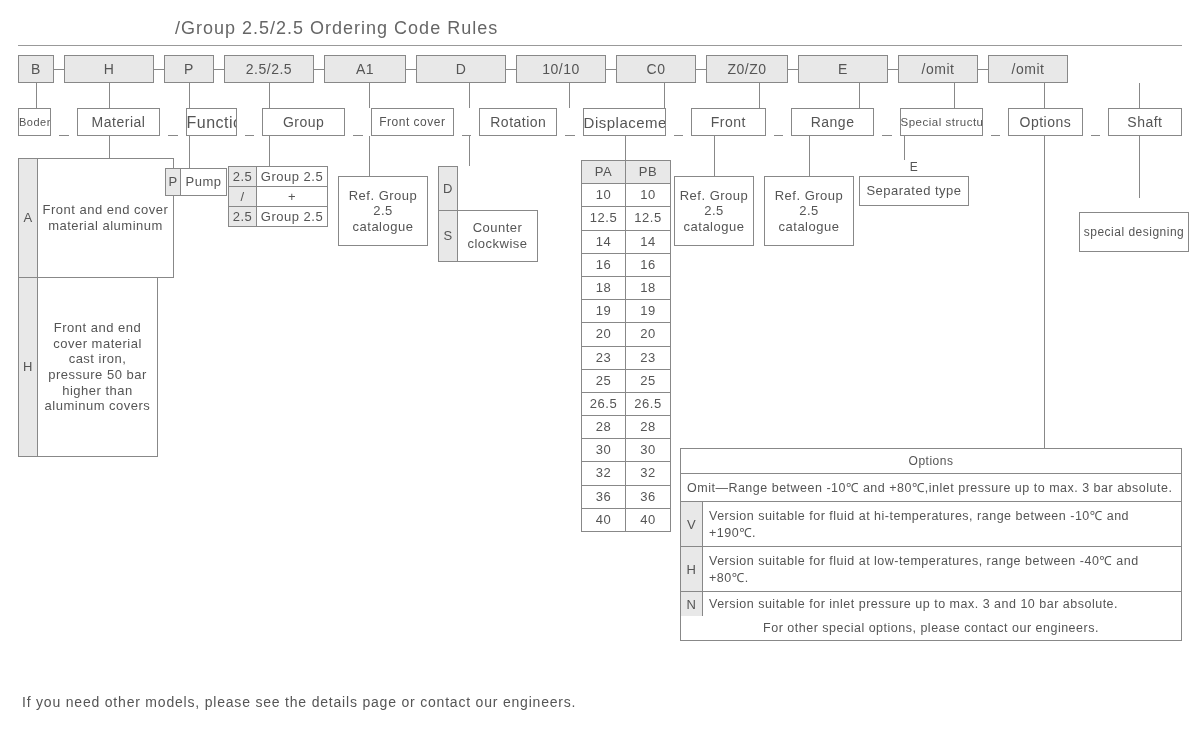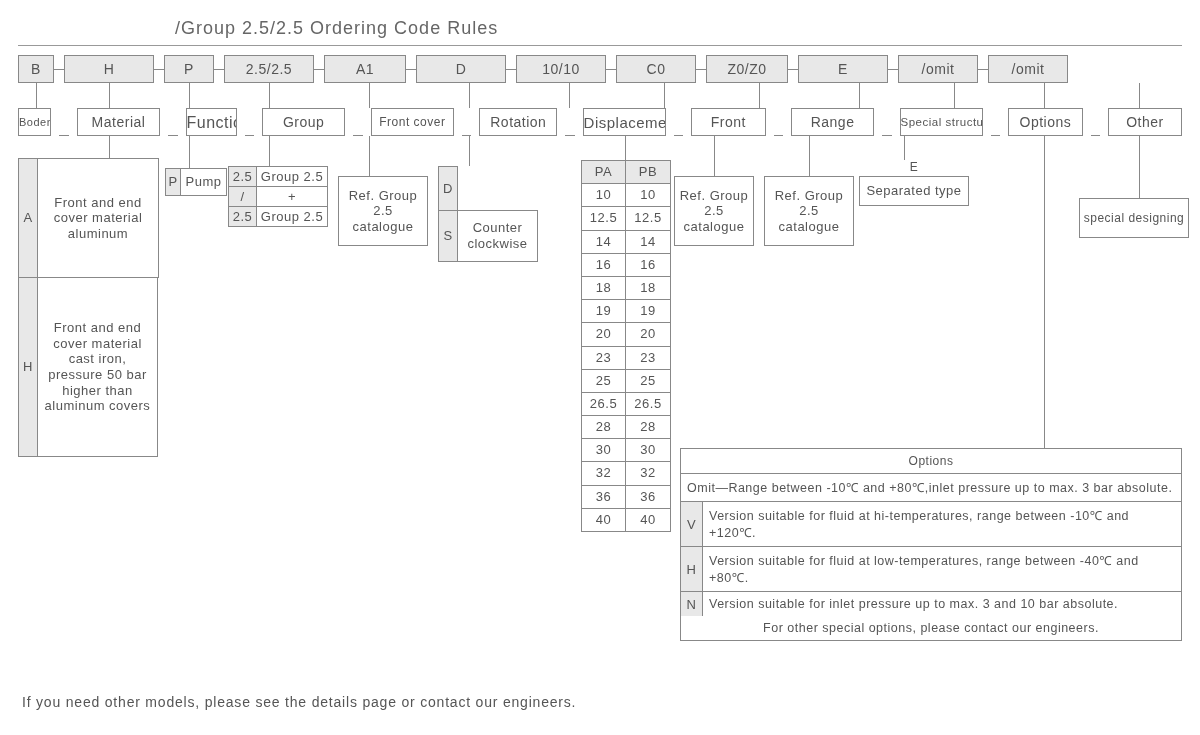--- a/index.html
+++ b/index.html
@@ -198,21 +198,21 @@
   <div class="cell" style="width:90px;font-size:15px">Displacement</div>
   <div class="connector" style="width:10px"></div>
   <div class="cell" style="width:80px">Front</div>
   <div class="connector" style="width:10px"></div>
   <div class="cell" style="width:90px">Range</div>
   <div class="connector" style="width:10px"></div>
   <div class="cell" style="width:90px;font-size:11.5px">Special structure</div>
   <div class="connector" style="width:10px"></div>
   <div class="cell" style="width:80px">Options</div>
   <div class="connector" style="width:10px"></div>
-  <div class="cell" style="width:80px">Other</div>
+  <div class="cell" style="width:80px">Shaft</div>
 </div>
 
 <div class="vconnector" style="left:36px;top:83px;height:25px"></div>
 <div class="vconnector" style="left:109px;top:83px;height:25px"></div>
 <div class="vconnector" style="left:189px;top:83px;height:25px"></div>
 <div class="vconnector" style="left:269px;top:83px;height:25px"></div>
 <div class="vconnector" style="left:369px;top:83px;height:25px"></div>
 <div class="vconnector" style="left:469px;top:83px;height:25px"></div>
 <div class="vconnector" style="left:569px;top:83px;height:25px"></div>
 <div class="vconnector" style="left:664px;top:83px;height:25px"></div>
@@ -230,21 +230,21 @@
 <div class="vconnector" style="left:625px;top:136px;height:25px"></div>
 <div class="vconnector" style="left:714px;top:136px;height:40px"></div>
 <div class="vconnector" style="left:809px;top:136px;height:40px"></div>
 <div class="vconnector" style="left:904px;top:136px;height:24px"></div>
 <div class="vconnector" style="left:1044px;top:136px;height:312px"></div>
 <div class="vconnector" style="left:1139px;top:136px;height:62px"></div>
 
 <div class="group" style="left:18px;top:158px">
   <div style="display:flex">
     <div class="label-cell shaded" style="width:20px;height:120px">A</div>
-    <div class="label-cell" style="width:121px;height:120px;border-left:none">Front and end cover material aluminum</div>
+    <div class="label-cell" style="width:136px;height:120px;border-left:none">Front and end cover material aluminum</div>
   </div>
   <div style="display:flex;margin-top:-1px">
     <div class="label-cell shaded" style="width:20px;height:180px">H</div>
     <div class="label-cell" style="width:120px;height:180px;border-left:none">Front and end cover material cast iron, pressure 50 bar higher than aluminum covers</div>
   </div>
 </div>
 
 <div class="group" style="left:165px;top:168px;display:flex">
   <div class="label-cell shaded" style="width:16px;height:28px">P</div>
   <div class="label-cell" style="width:46px;height:28px;border-left:none">Pump</div>
@@ -338,32 +338,32 @@
 
 <div class="group" style="left:764px;top:176px">
   <div class="label-cell" style="width:90px;height:70px">Ref. Group 2.5 catalogue</div>
 </div>
 
 <div class="group" style="left:859px;top:160px">
   <div style="text-align:center;width:110px">E</div>
   <div class="label-cell" style="width:110px;height:30px;margin-top:2px">Separated type</div>
 </div>
 
-<div class="group" style="left:1079px;top:198px">
+<div class="group" style="left:1079px;top:212px">
   <div class="label-cell" style="width:110px;height:40px;font-size:12px">special designing</div>
 </div>
 
 <div class="options-table">
   <div class="hdr">Options</div>
   <div id="opt-body" style="display: contents;"><div class="opt-row">
         <div class="opt-code" style="background: rgb(255, 255, 255); border-right: none; width: 0px;"></div>
         <div class="opt-desc">Omit—Range between -10℃ and +80℃,inlet pressure up to max. 3 bar absolute.</div>
       </div><div class="opt-row">
         <div class="opt-code">V</div>
-        <div class="opt-desc">Version suitable for fluid at hi-temperatures, range between -10℃ and +120℃.</div>
+        <div class="opt-desc">Version suitable for fluid at hi-temperatures, range between -10℃ and +190℃.</div>
       </div><div class="opt-row">
         <div class="opt-code">H</div>
         <div class="opt-desc">Version suitable for fluid at low-temperatures, range between -40℃ and +80℃.</div>
       </div><div class="opt-row">
         <div class="opt-code">N</div>
         <div class="opt-desc">Version suitable for inlet pressure up to max. 3 and 10 bar absolute.</div>
       </div></div>
   <div class="opt-row">
     <div class="opt-desc" style="text-align:center;flex:1">For other special options, please contact our engineers.</div>
   </div>

